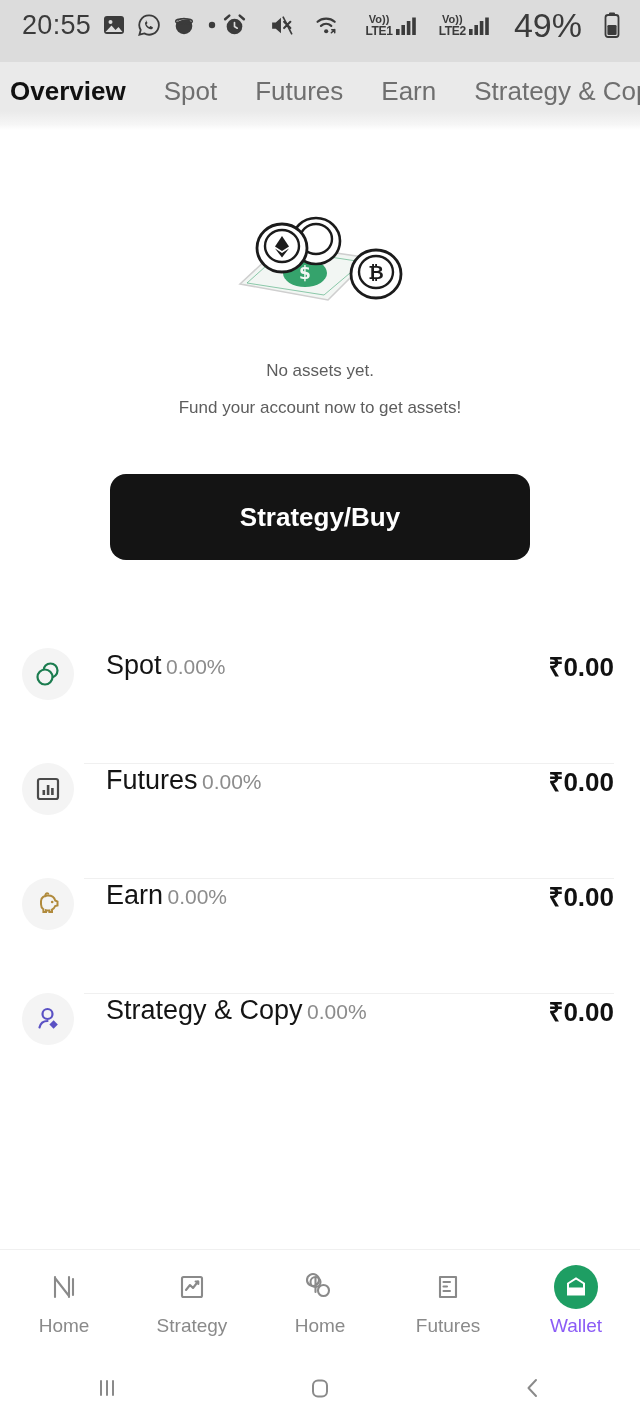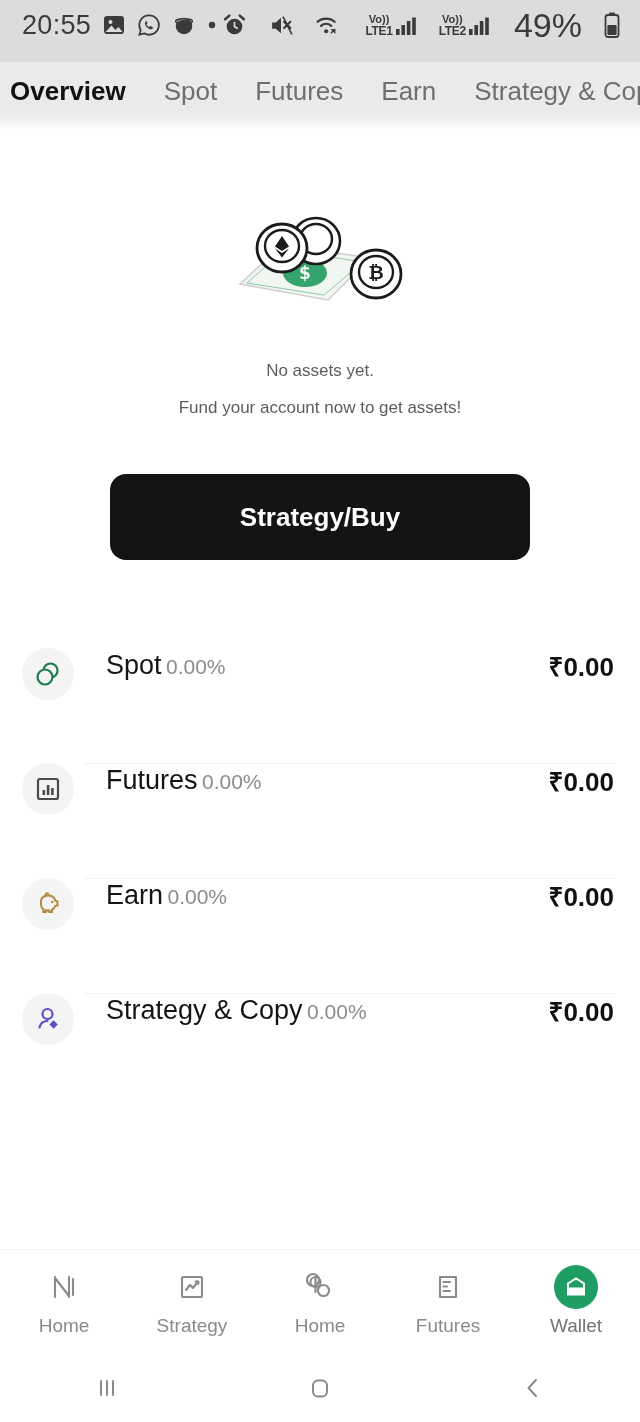--- a/index.html
+++ b/index.html
@@ -201,21 +201,21 @@
     height: 40px;
     display: flex;
     align-items: center;
     justify-content: center;
   }
   .nav-label {
     font-size: 19px;
     color: #8a8a8a;
   }
   .nav-item.active .nav-label {
-    color: #737373;
+    color: #8b5cf6;
   }
   .nav-active-circle {
     width: 44px;
     height: 44px;
     border-radius: 50%;
     background: #1e9e63;
     display: flex;
     align-items: center;
     justify-content: center;
   }

